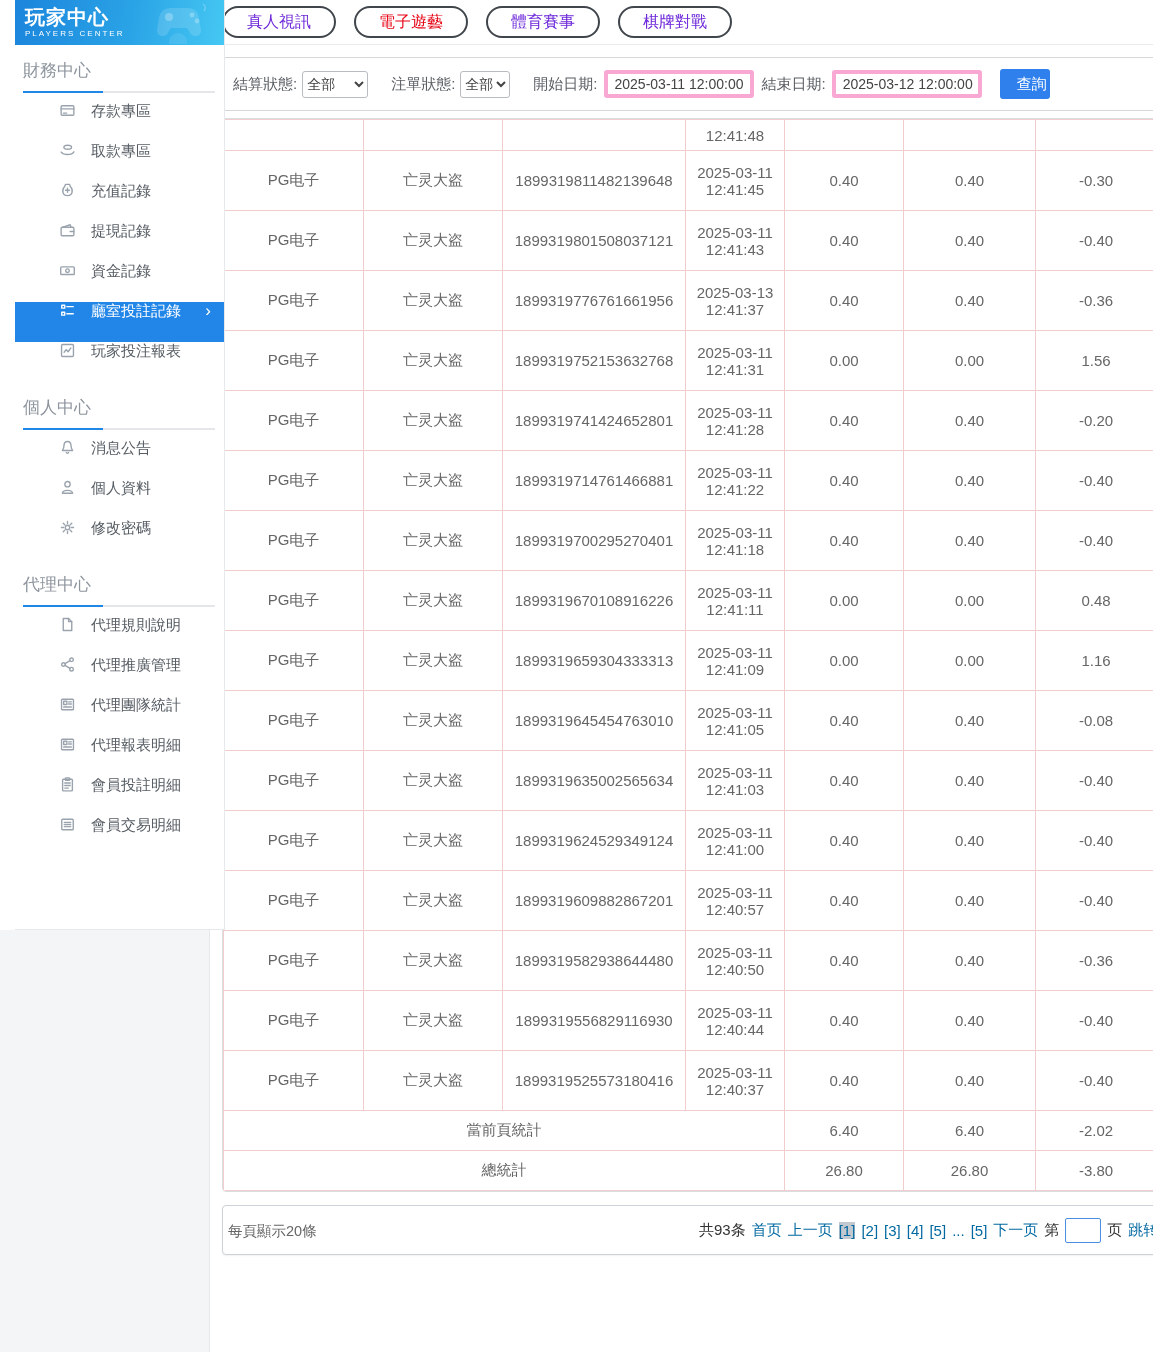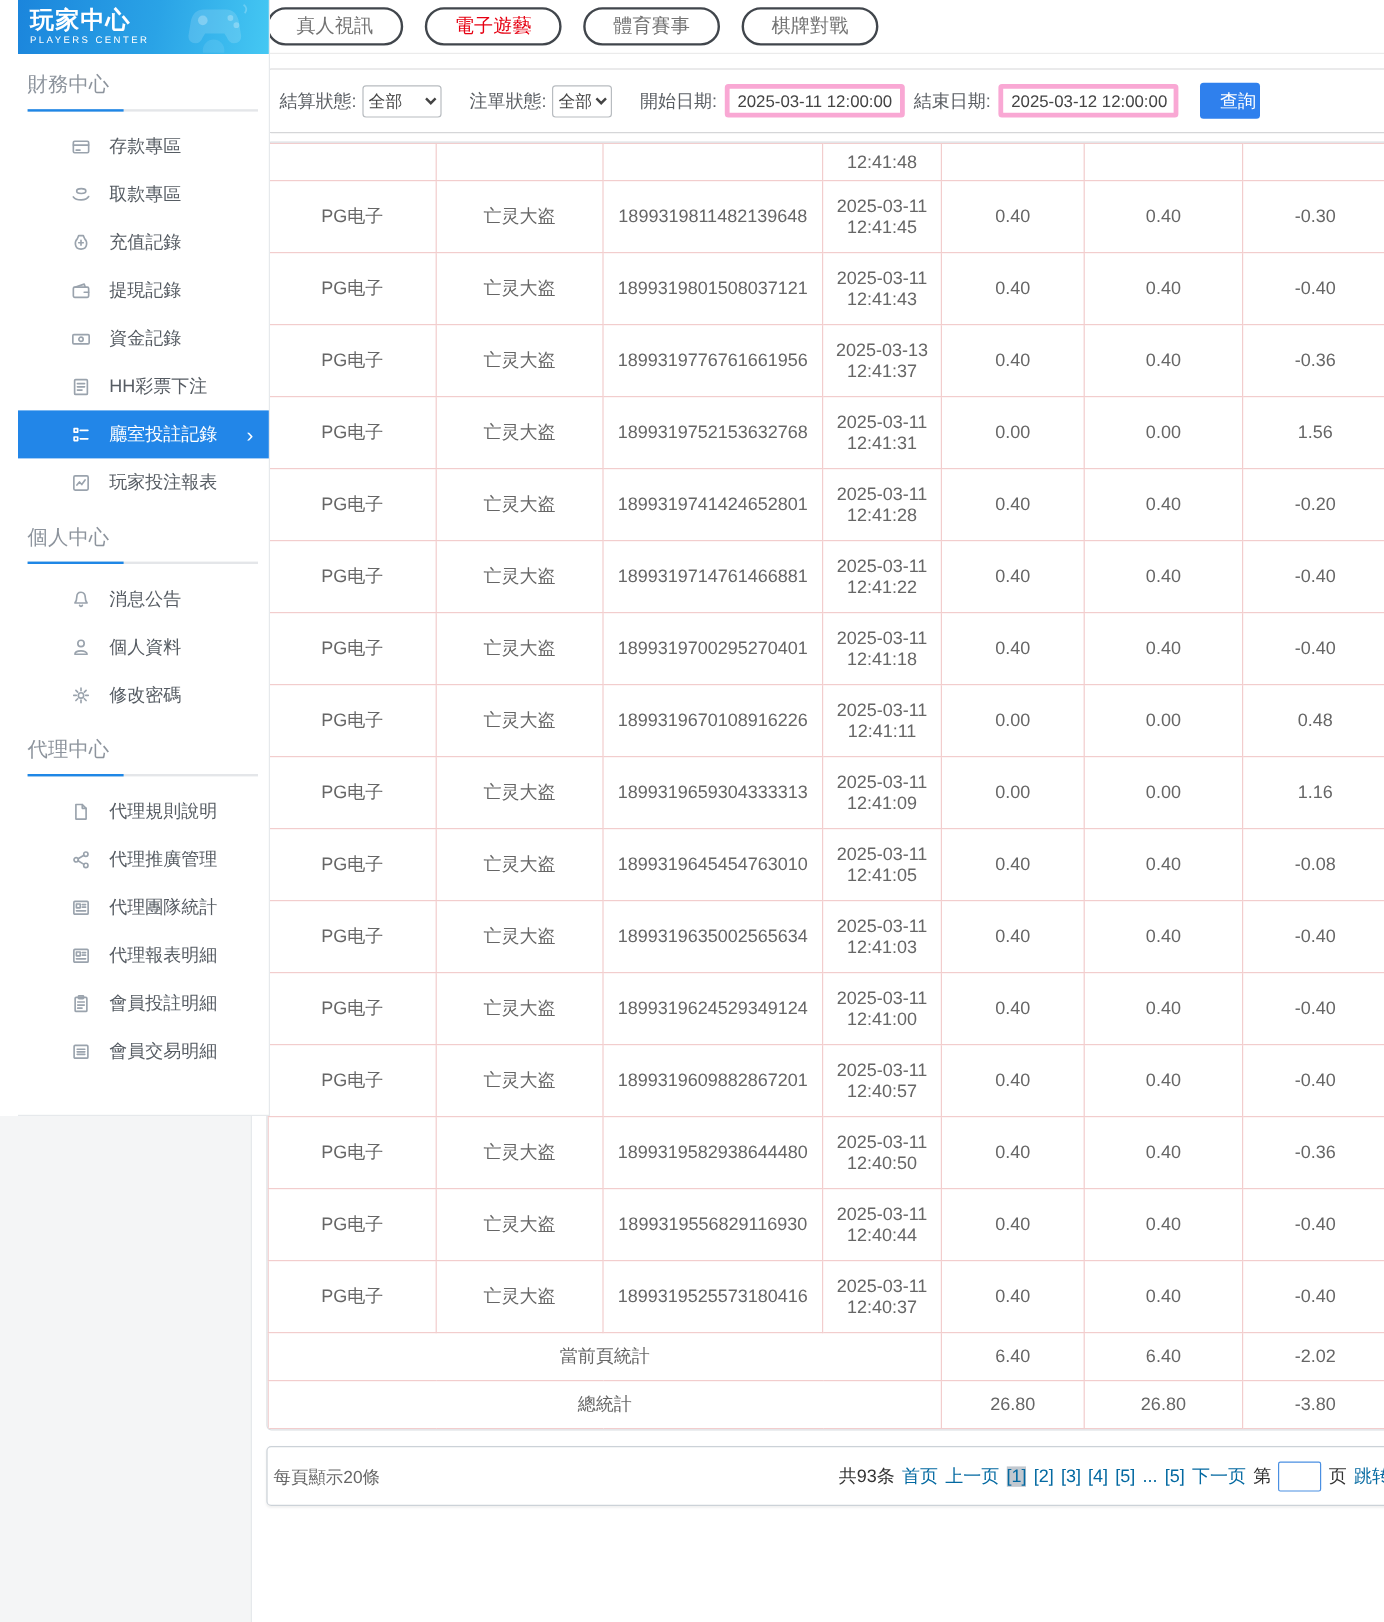--- a/index.html
+++ b/index.html
@@ -12,33 +12,33 @@
   .sidebar-ghost { position:absolute; left:0; top:930px; width:210px; height:422px;
     background:#f4f5f6; border-right:1px solid #e6e9ec; }
   .logo { position:relative; height:45px; overflow:hidden; padding:6px 0 0 10px;
     background:linear-gradient(100deg,#1b85dc 0%,#2aa3e6 55%,#45c8f3 100%); color:#fff; }
   .logo-title { font-size:20px; font-weight:bold; letter-spacing:1px; line-height:22px; }
   .logo-sub { font-size:8px; letter-spacing:2px; margin-top:1px; }
   .logo-pad { position:absolute; right:6px; top:2px; opacity:.9; }
   .sec-title { margin:14px 10px 0 8px; font-size:17px; color:#8d949d; }
   .sec-underline { margin:9px 0 9px 8px; width:192px; height:2px; background:#e4e6e9; }
   .sec-underline i { display:block; width:80px; height:2px; background:#1f87e6; }
-  .side-item { position:relative; display:flex; align-items:center; height:40px;
+  .side-item { position:relative; display:flex; align-items:flex-start; height:40px;
     padding-left:44px; font-size:15px; color:#565c63; cursor:pointer; }
   .side-icon { width:17px; height:17px; margin-right:15px; color:#9aa3ad; display:inline-flex; }
   .side-icon svg { width:17px; height:17px; }
   .side-item.active { background:#2286e8; color:#fff; }
   .side-item.active .side-icon { color:#fff; }
   .chev { position:absolute; right:13px; font-size:17px; line-height:17px; color:#fff; }
 
   
   .content { position:absolute; left:222px; top:0; width:1100px; }
   .tabs { height:45px; border-bottom:1px solid #ebebeb; display:flex; align-items:center; gap:18px; }
   .tab { height:32px; padding:0 23px; background:#fff; border:2px solid #41464c; border-radius:17px;
-    font-size:16px; color:#737373; font-family:inherit; cursor:pointer; }
+    font-size:16px; color:#6d28d9; font-family:inherit; cursor:pointer; }
   .tab.tab-active { color:#e60012; }
 
   .filterbar { margin-top:12px; height:54px; border:1px solid #d5d6d8; border-radius:4px;
     display:flex; align-items:center; padding-left:10px; font-size:15px; color:#5a5e63; }
   .filterbar select { height:27px; border:1px solid #b8bcc0; border-radius:3px; background:#fff;
     font-size:14px; color:#444; margin:0 23px 0 5px; font-family:inherit; }
   .sel-wide { width:66px; } .sel-narrow { width:50px; }
   .filterbar input[type=text] { height:28px; width:150px; border:4px solid #f9a8d4; border-radius:3px;
     padding-left:7px; font-size:14px; color:#444; margin:0 8px 0 6px; font-family:inherit; }
   .btn-query { width:50px; height:30px; margin-left:10px; background:#2f80ed; color:#fff;
@@ -123,29 +123,20 @@
         <span class="side-label">提現記錄</span>
       </div>
       <div class="side-item">
         <span class="side-icon">
           <svg viewBox="0 0 16 16" stroke="currentColor" fill="none" stroke-width="1.3" stroke-linecap="round" stroke-linejoin="round">
             <rect x="1.6" y="4.6" width="12.8" height="7.2" rx="0.8"></rect>
             <circle cx="8" cy="8.2" r="1.7"></circle>
           </svg>
         </span>
         <span class="side-label">資金記錄</span>
-      </div>
-      <div class="side-item">
-        <span class="side-icon">
-          <svg viewBox="0 0 16 16" stroke="currentColor" fill="none" stroke-width="1.3" stroke-linecap="round" stroke-linejoin="round">
-            <rect x="3" y="2.2" width="10" height="11.6" rx="0.8"></rect>
-            <path d="M5.2 5.4 h5.6 M5.2 7.9 h5.6 M5.2 10.4 h3.6"></path>
-          </svg>
-        </span>
-        <span class="side-label">HH彩票下注</span>
       </div>
       <div class="side-item active">
         <span class="side-icon">
           <svg viewBox="0 0 16 16" stroke="currentColor" fill="none" stroke-width="1.3" stroke-linecap="round" stroke-linejoin="round">
             <rect x="2.6" y="3" width="2.8" height="2.8"></rect>
             <rect x="2.6" y="9.6" width="2.8" height="2.8"></rect>
             <path d="M7.4 4.4 h6 M7.4 11 h6"></path>
           </svg>
         </span>
         <span class="side-label">廳室投註記錄</span>

